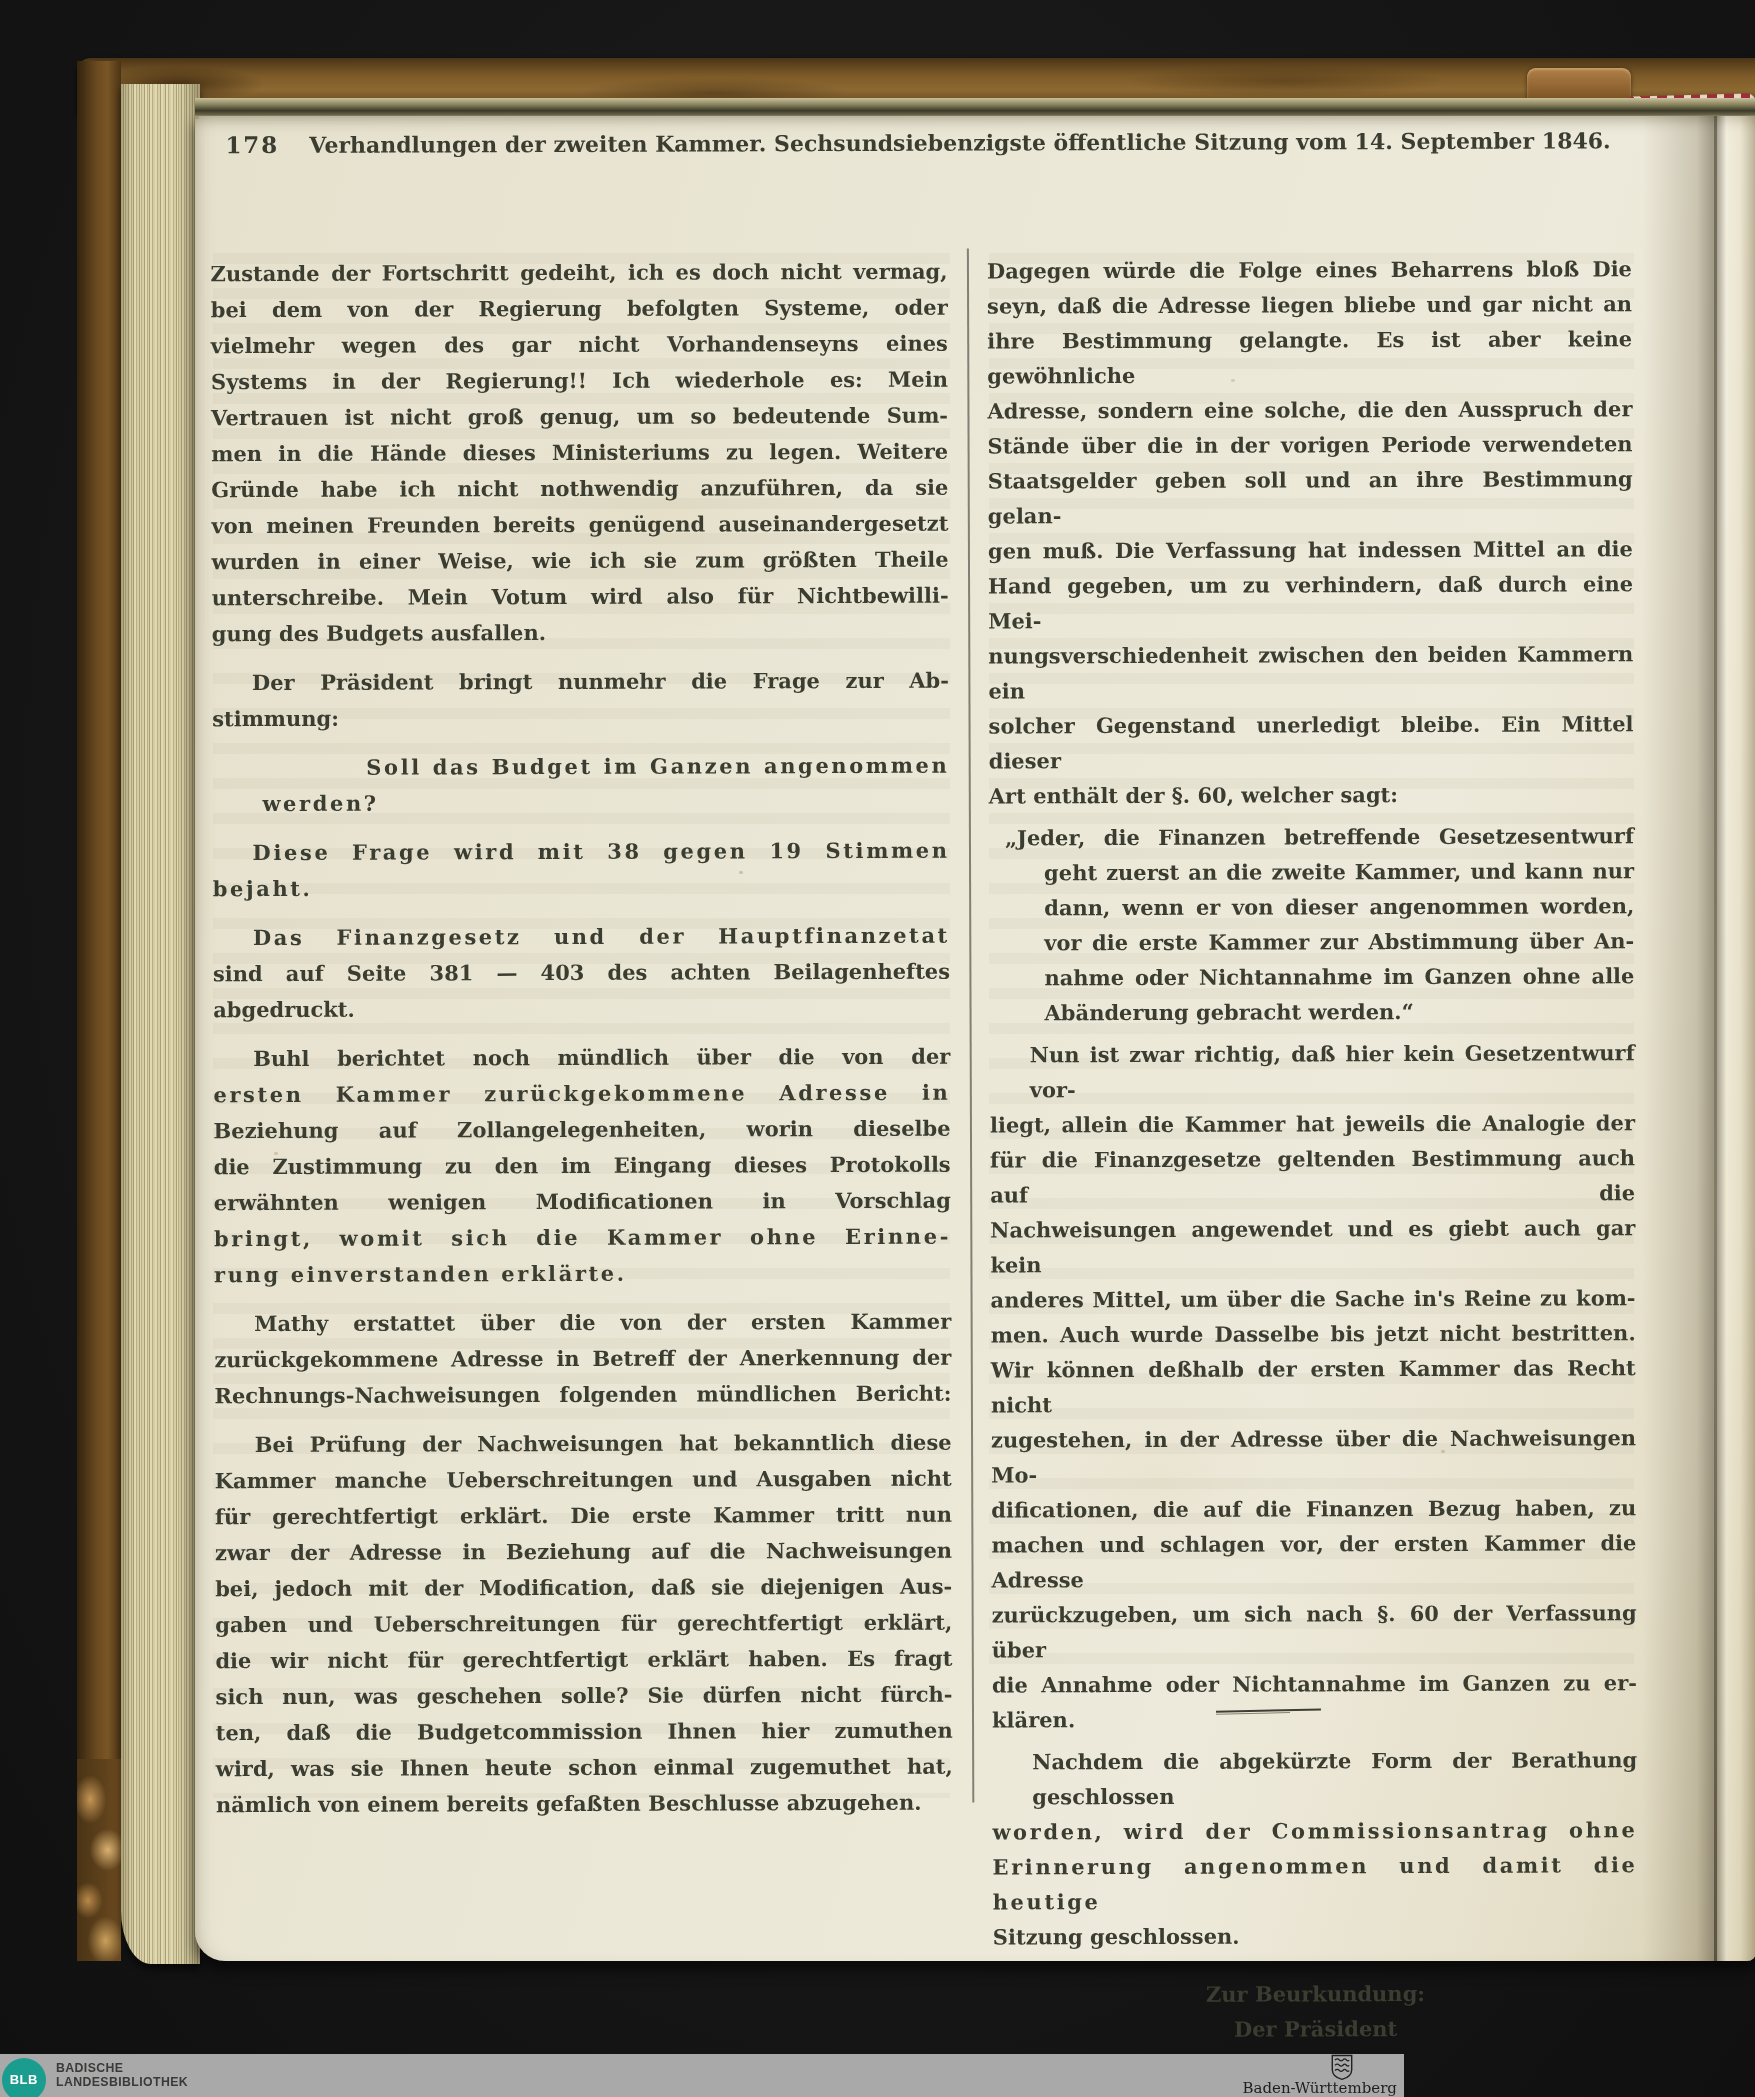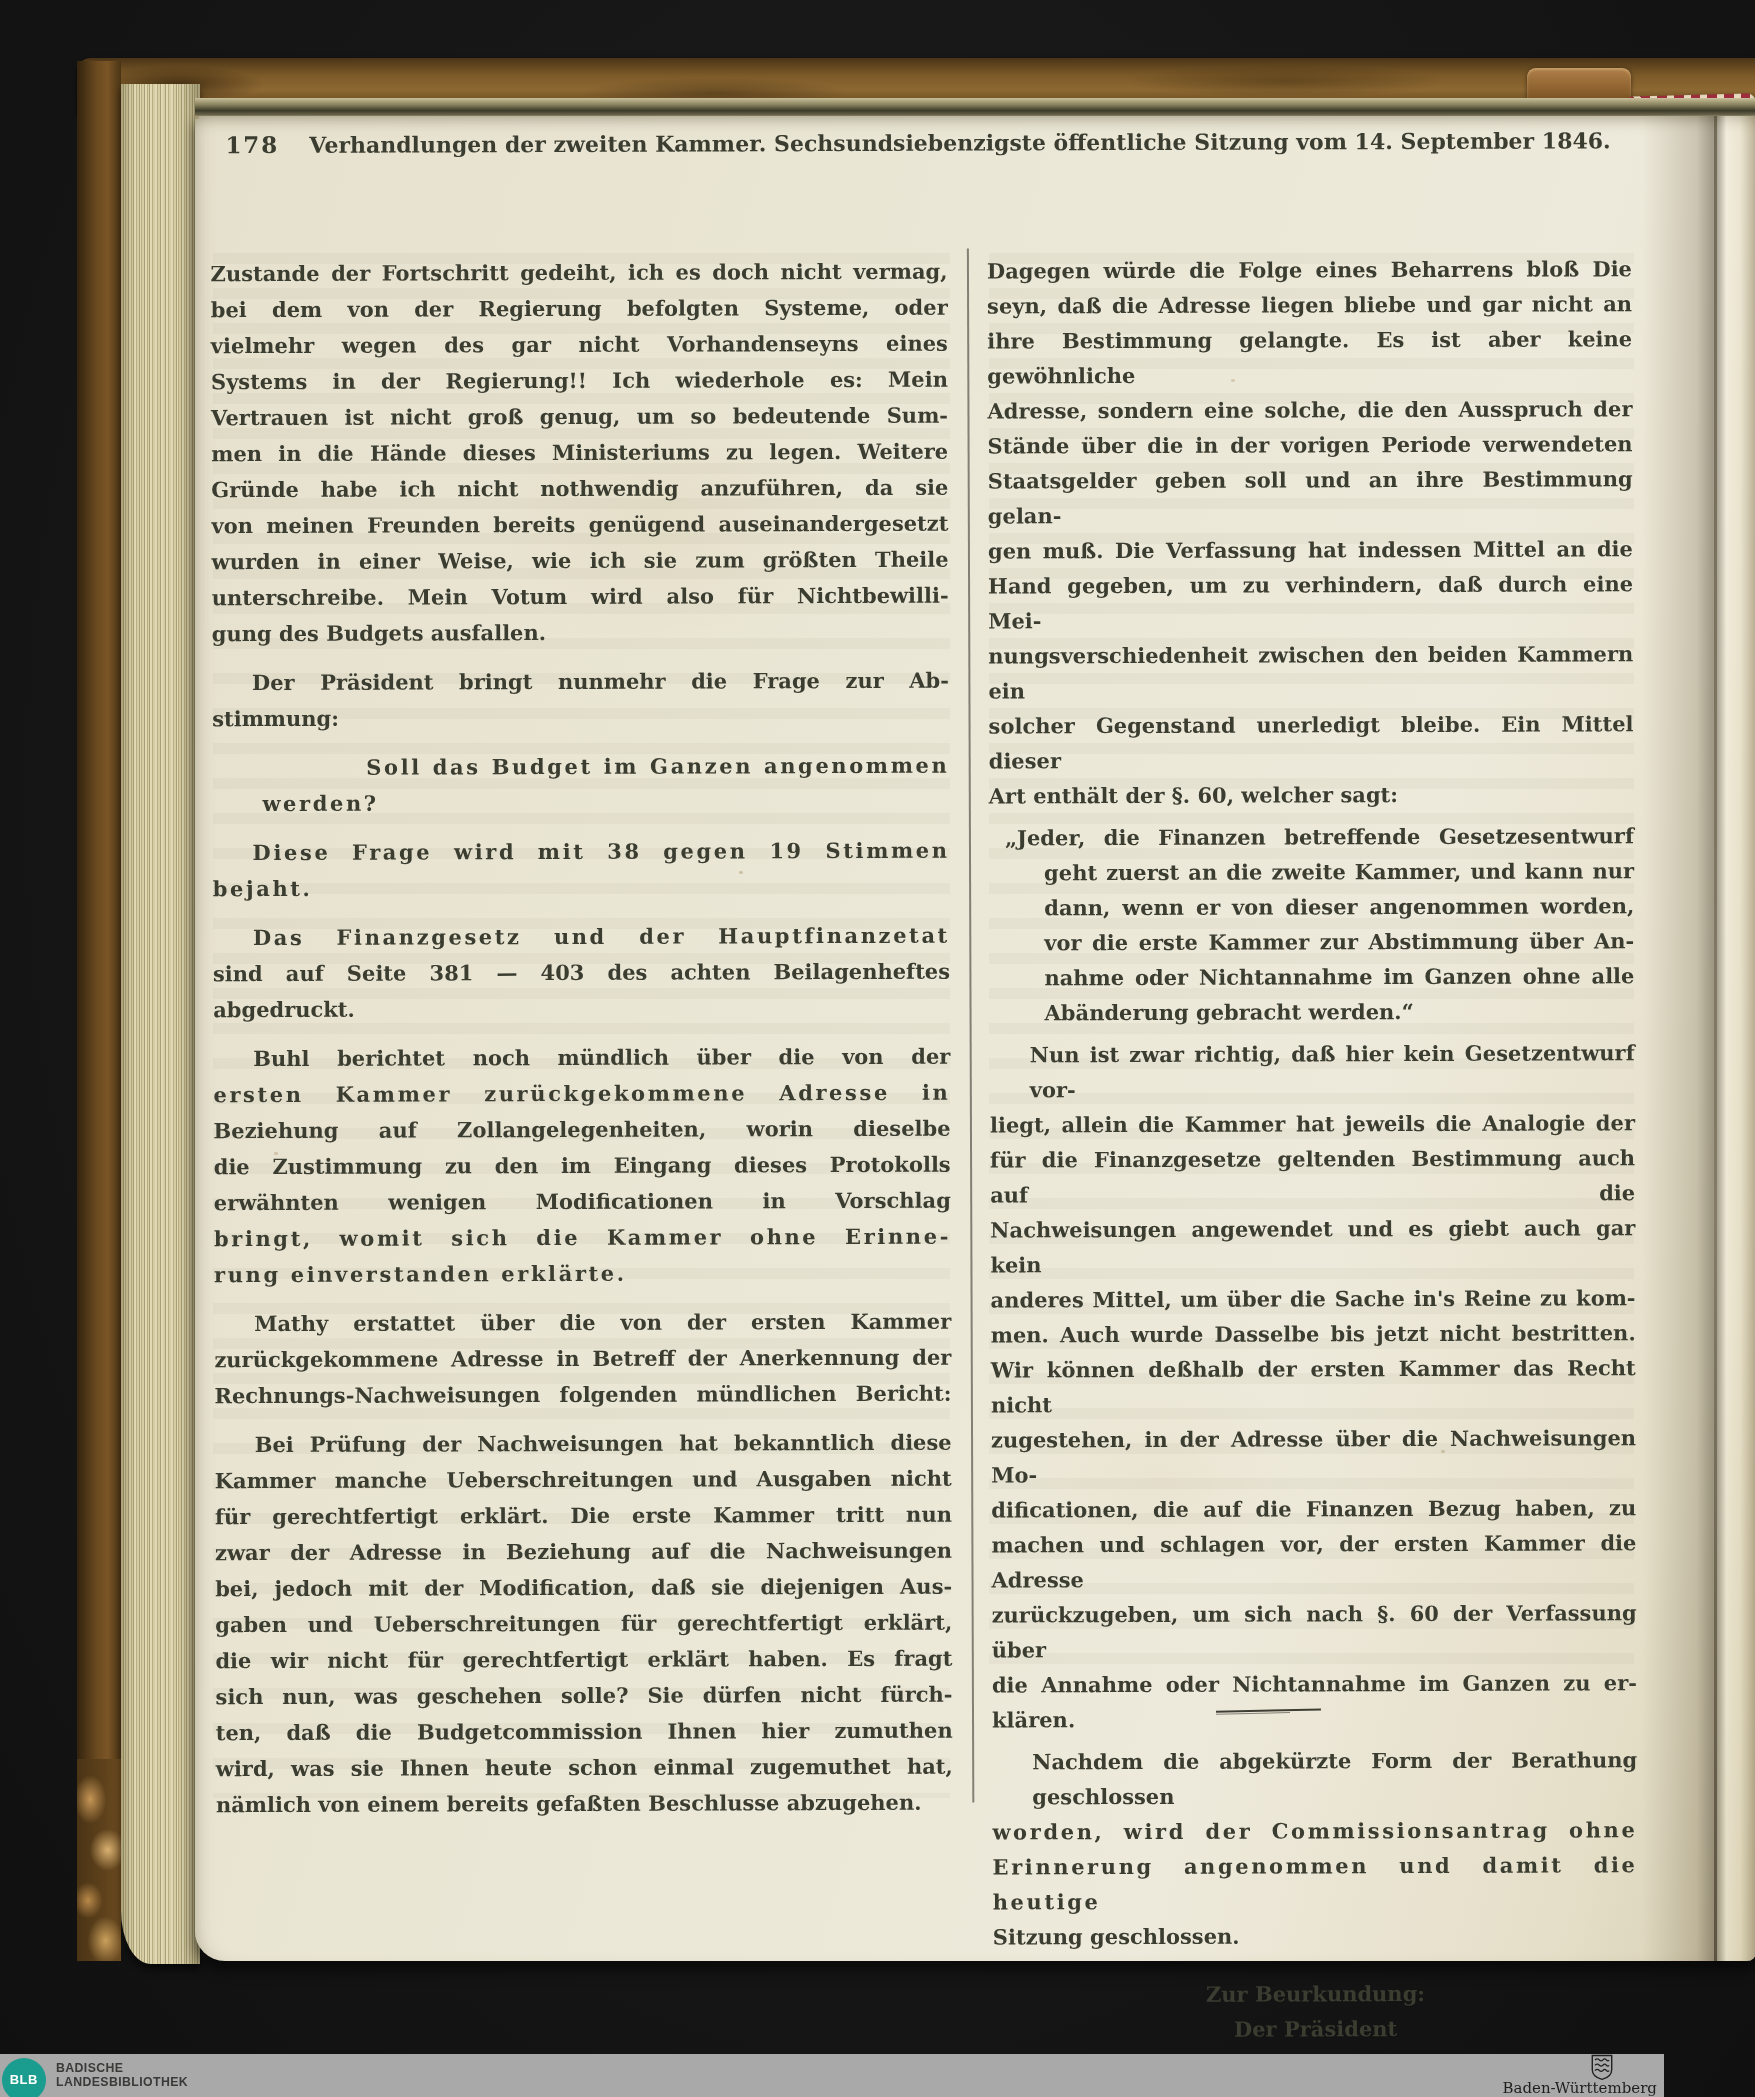--- a/index.html
+++ b/index.html
@@ -113,21 +113,21 @@
   .line.pad57{padding-left:50px;}
   .line.pad18{padding-left:16px;}
   .line.pad63{padding-left:55px;}
 
   .end-rule{position:absolute;left:1018px;top:1594px;width:105px;height:4.4px;transform:rotate(-1deg);}
   .end-rule b{display:block;height:1.8px;background:#3e3e34;}
   .end-rule i{display:block;height:0.9px;width:70%;margin-top:0.9px;background:rgba(62,62,52,.6);}
 
   
   .footer-bar{
-    position:absolute;left:0;top:2054px;width:1664px;height:43px;background:#a9a9a9;
+    position:absolute;left:0;top:2054px;width:1404px;height:43px;background:#a9a9a9;
   }
   .blb-roundel{
     position:absolute;left:1.8px;top:3.5px;width:44px;height:44px;border-radius:50%;
     background:#1a9c8e;color:#ffffff;
     font-family:"Liberation Sans", sans-serif;font-weight:bold;font-size:13px;
     display:flex;align-items:center;justify-content:center;letter-spacing:0.4px;
   }
   .blb-name{
     position:absolute;left:56px;top:7px;
     font-family:"Liberation Sans", sans-serif;font-weight:bold;font-size:12.3px;line-height:14px;

